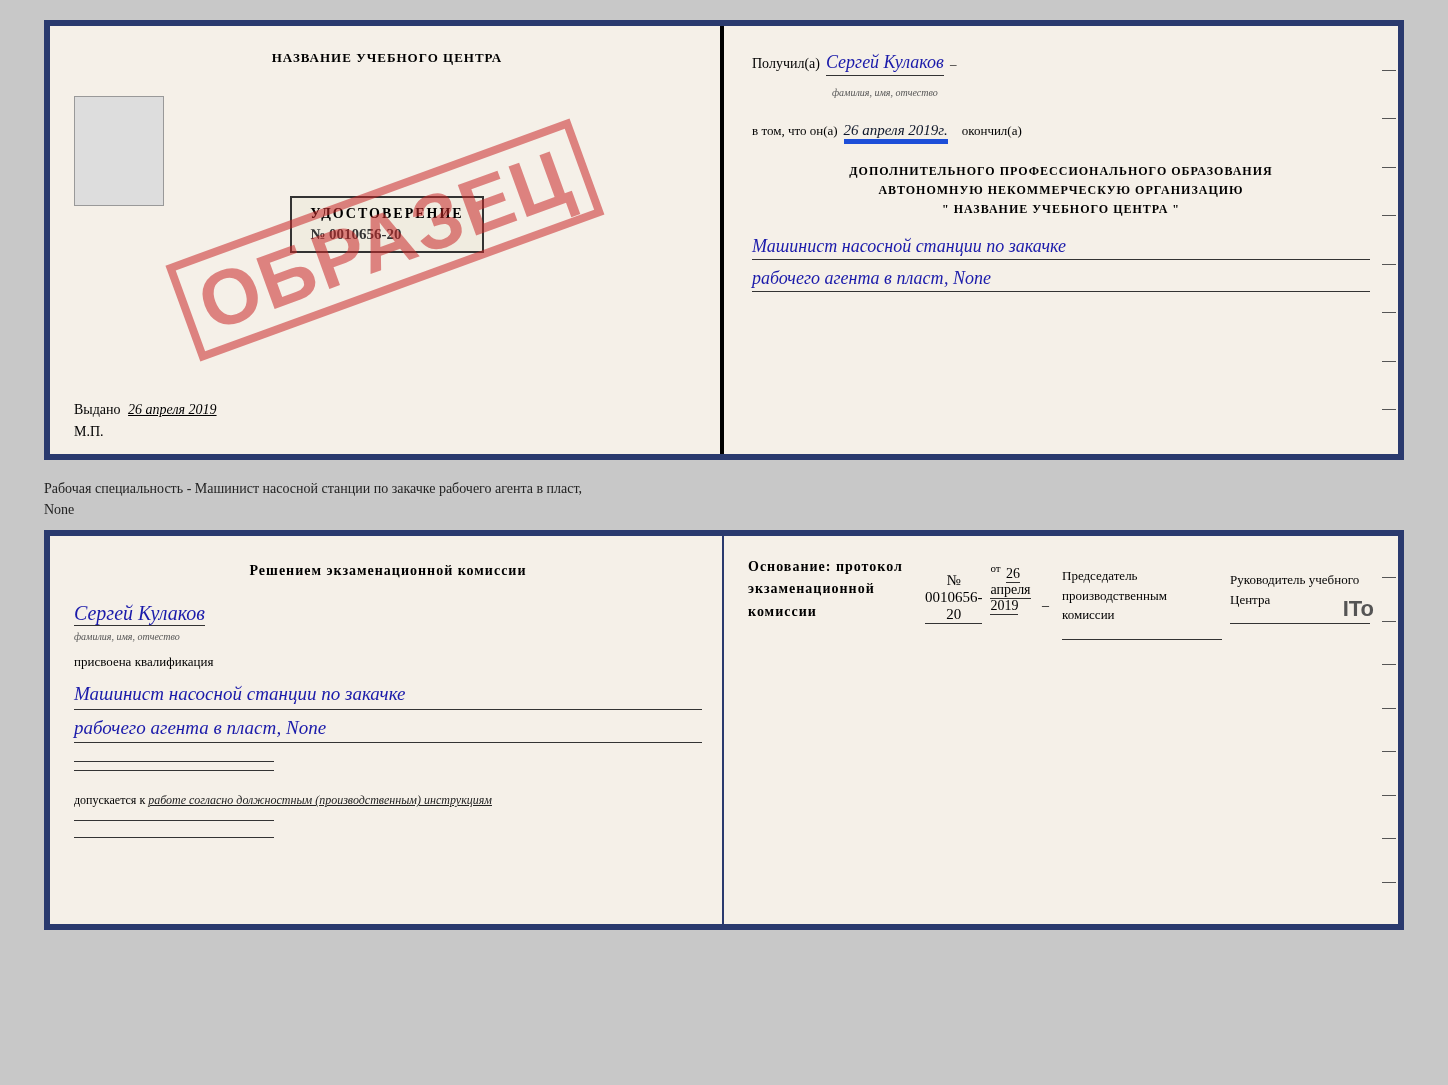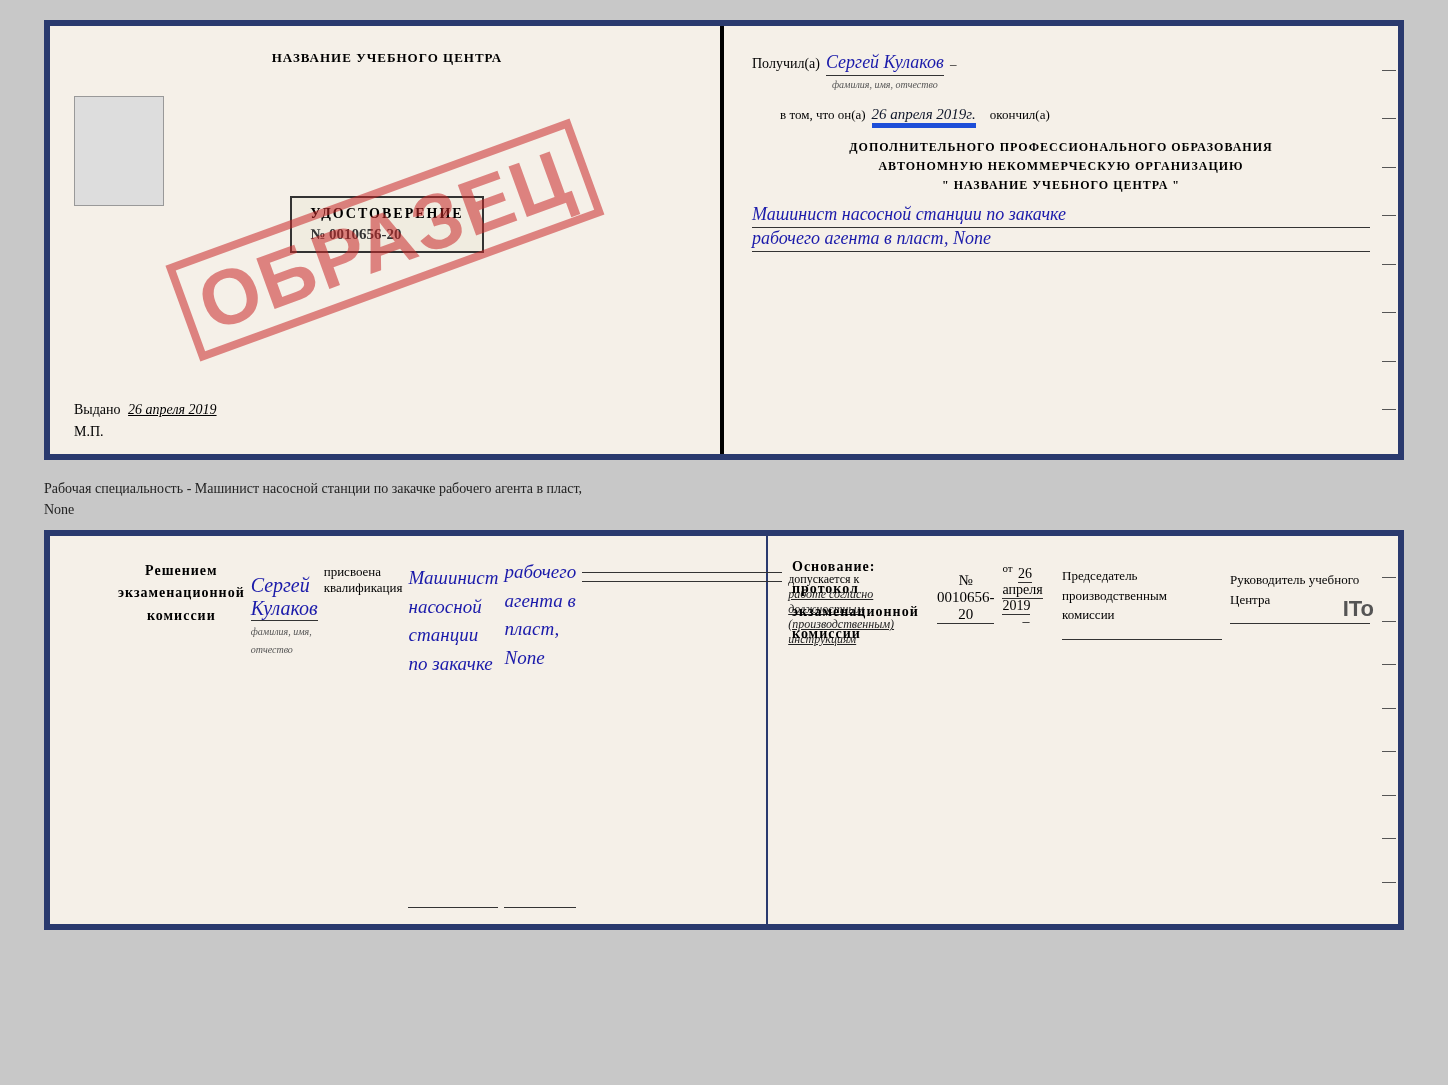--- a/index.html
+++ b/index.html
@@ -33,21 +33,21 @@
       display: flex;
       flex-direction: column;
       align-items: center;
     }
 
     .cert-right {
       width: 50%;
       padding: 20px 28px 16px 28px;
       display: flex;
       flex-direction: column;
-      gap: 2px;
+      gap: 10px;
     }
 
     .center-title {
       font-size: 13px;
       font-weight: bold;
       letter-spacing: 1px;
       text-align: center;
       margin-bottom: 10px;
     }
 
@@ -219,23 +219,22 @@
       background: #f5f0e8;
       border: 6px solid #2a3a6e;
       position: relative;
     }
 
     .bottom-left {
       width: 50%;
       border-right: 2px solid #2a3a6e;
       padding: 24px 20px 16px 24px;
       display: flex;
-      flex-direction: row;
+      flex-direction: column;
       gap: 6px;
-      margin-left: 44px;
     }
 
     .bottom-right {
       width: 50%;
       padding: 20px 28px 16px 24px;
       display: flex;
       flex-direction: row;
       gap: 8px;
       position: relative;
     }
@@ -391,21 +390,21 @@
 
     <div class="poluchil-row">
       <span>Получил(а)</span>
       <span class="handwritten">Сергей Кулаков</span>
       <span style="font-size:13px;">–</span>
     </div>
     <div style="margin-left: 80px; margin-top:-4px;">
       <span class="fio-label">фамилия, имя, отчество</span>
     </div>
 
-    <div class="vtom-row" style="margin-top:12px;margin-left:28px;">
+    <div class="vtom-row" style="margin-top:12px;">
       <span>в том, что он(а)</span>
       <span class="date-handwritten">26 апреля 2019г.</span>
       <span style="margin-left:8px;">окончил(а)</span>
     </div>
 
     <div class="org-block">
       <div class="org-title">ДОПОЛНИТЕЛЬНОГО ПРОФЕССИОНАЛЬНОГО ОБРАЗОВАНИЯ</div>
       <div class="org-title">АВТОНОМНУЮ НЕКОММЕРЧЕСКУЮ ОРГАНИЗАЦИЮ</div>
       <div class="org-title">"  НАЗВАНИЕ УЧЕБНОГО ЦЕНТРА  "</div>
     </div>

